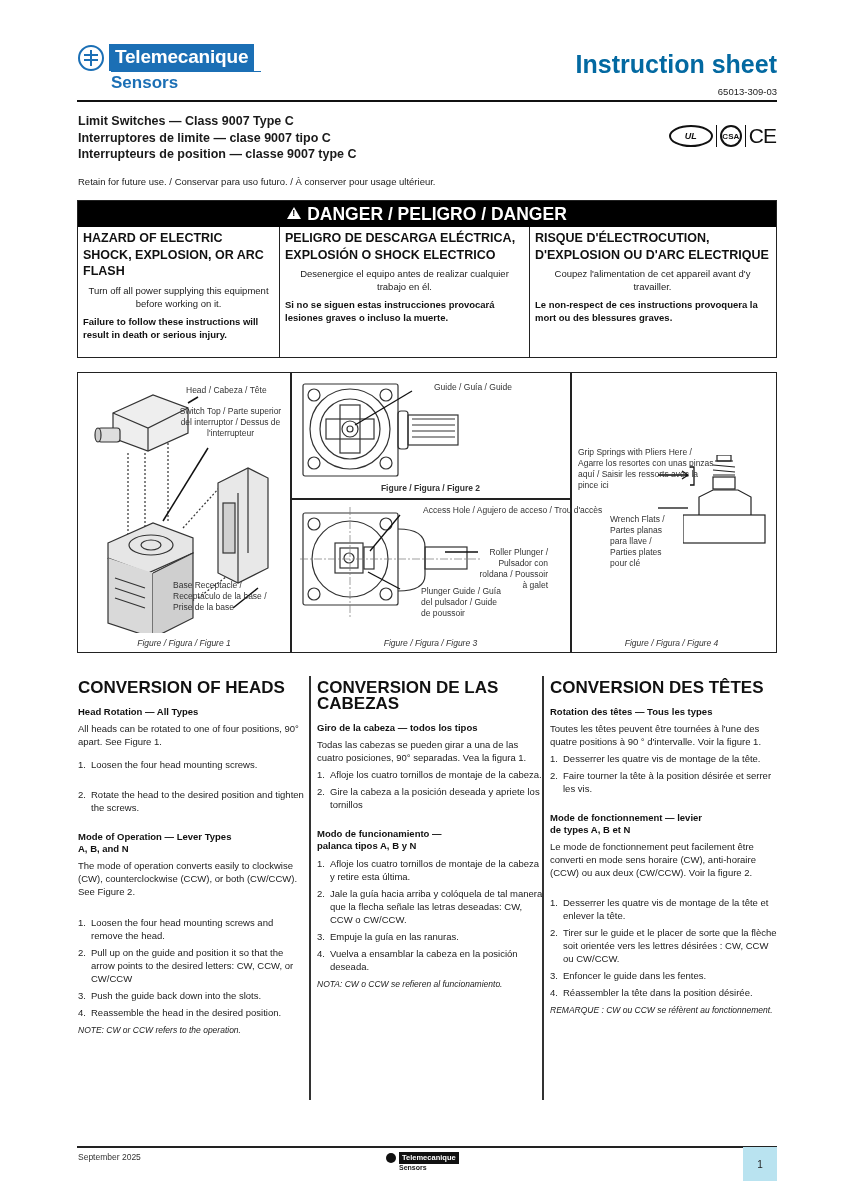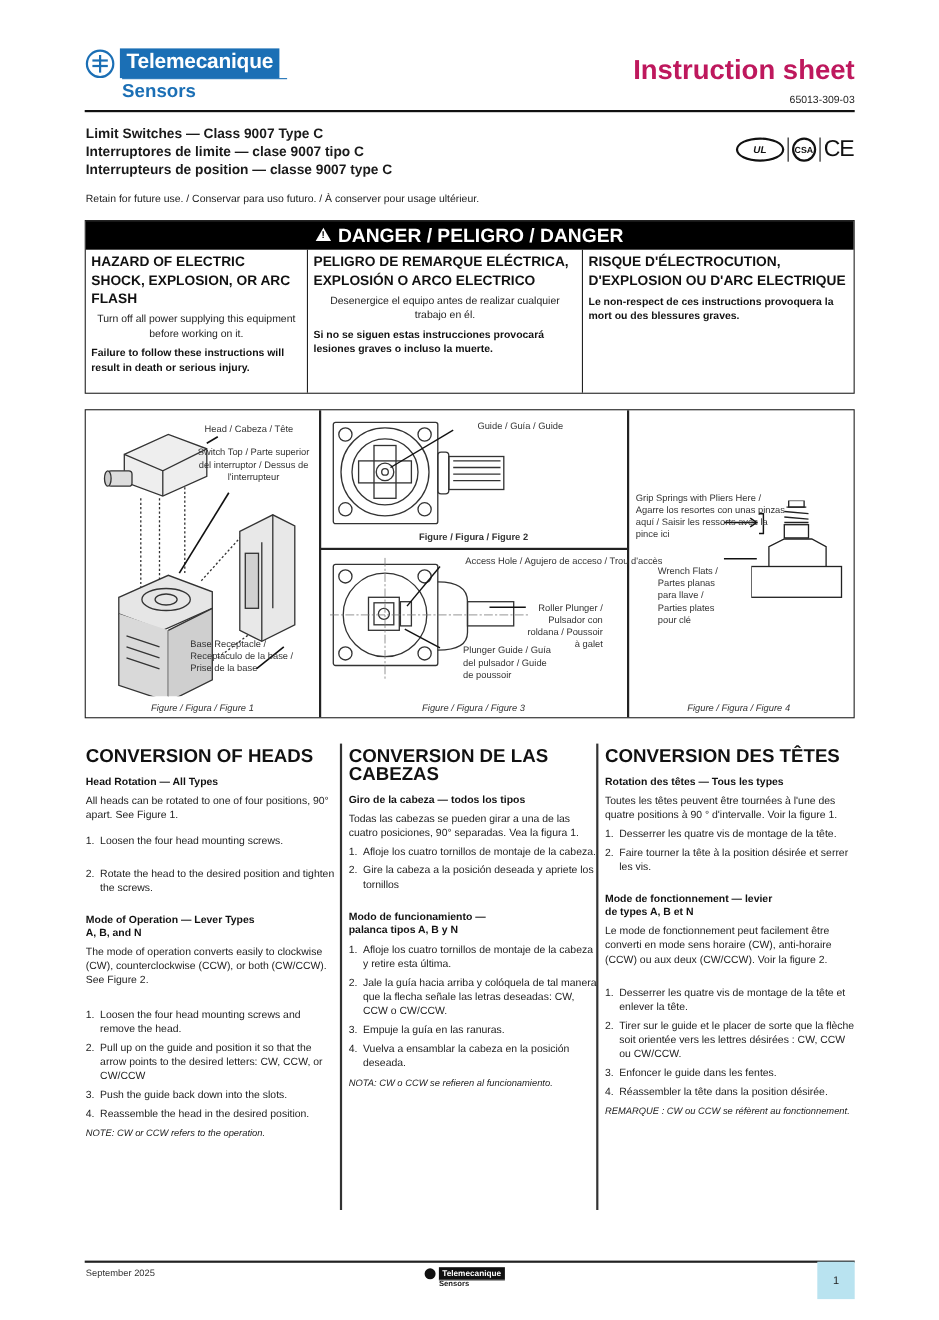--- a/index.html
+++ b/index.html
@@ -8,21 +8,21 @@
   .abs { position: absolute; }
 
   
   .logo { left: 78px; top: 44px; display: flex; flex-direction: column; }
   .logo-row { display: flex; align-items: center; }
   .logo-emblem { width: 26px; height: 26px; border: 2.5px solid #1b6fb5; border-radius: 50%; position: relative; margin-right: 5px; }
   .logo-emblem::before { content: ""; position: absolute; left: 4px; right: 4px; top: 7px; height: 2px; background: #1b6fb5; box-shadow: 0 5px 0 #1b6fb5; }
   .logo-emblem::after { content: ""; position: absolute; top: 3px; bottom: 3px; left: 10px; width: 2px; background: #1b6fb5; }
   .logo-brand { background: #1b6fb5; color: #fff; font-weight: bold; font-size: 19px; padding: 2px 6px 3px 6px; letter-spacing: -0.2px; line-height: 22px; }
   .logo-sub { margin-left: 33px; color: #1b6fb5; font-weight: bold; font-size: 17px; border-top: 1.5px solid #1b6fb5; width: 150px; line-height: 20px; padding-top: 1px; }
-  .doc-title { right: 77px; top: 50px; font-size: 25px; font-weight: bold; color: #be185d; }
+  .doc-title { right: 77px; top: 50px; font-size: 25px; font-weight: bold; color: #0369a1; }
   .doc-number { right: 77px; top: 86px; font-size: 9.5px; color: #222; }
   .header-rule { left: 77px; top: 100px; width: 700px; height: 2px; background: #111; }
 
   .titles { left: 78px; top: 113px; font-size: 12.5px; font-weight: bold; line-height: 16.5px; }
   .cert { right: 78px; top: 124px; display: flex; align-items: center; gap: 3px; font-weight: bold; color: #111; }
   .cert .ul { width: 44px; height: 22px; border: 2px solid #111; border-radius: 50%; font-size: 9px; display:flex; align-items:center; justify-content:center; font-style: italic; }
   .cert .csa { width: 22px; height: 22px; border: 2px solid #111; border-radius: 50%; font-size: 8px; display:flex; align-items:center; justify-content:center; }
   .cert .sep { width: 1px; height: 22px; background: #111; }
   .cert .ce { font-size: 21px; font-weight: normal; letter-spacing: -1px; }
   .retain { left: 78px; top: 176px; font-size: 9.5px; color: #222; }
@@ -104,26 +104,27 @@
     <span class="warn-icon"></span>
     <span>DANGER / PELIGRO / DANGER</span>
   </div>
   <div class="danger-cols">
     <div class="danger-col" style="width:202px">
       <h3>HAZARD OF ELECTRIC SHOCK, EXPLOSION, OR ARC FLASH</h3>
       <div class="p1">Turn off all power supplying this equipment before working on it.</div>
       <div class="p2">Failure to follow these instructions will result in death or serious injury.</div>
     </div>
     <div class="danger-col" style="width:250px">
-      <h3>PELIGRO DE REMARQUE ELÉCTRICA, EXPLOSIÓN O ARCO ELECTRICO</h3>
+      <h3>PELIGRO DE DESCARGA ELÉCTRICA, EXPLOSIÓN O SHOCK ELECTRICO</h3>
       <div class="p1">Desenergice el equipo antes de realizar cualquier trabajo en él.</div>
       <div class="p2">Si no se siguen estas instrucciones provocará lesiones graves o incluso la muerte.</div>
     </div>
     <div class="danger-col" style="width:245px">
       <h3>RISQUE D'ÉLECTROCUTION, D'EXPLOSION OU D'ARC ELECTRIQUE</h3>
+      <div class="p1">Coupez l'alimentation de cet appareil avant d'y travailler.</div>
       <div class="p2">Le non-respect de ces instructions provoquera la mort ou des blessures graves.</div>
     </div>
   </div>
 </div>
 
 <div class="abs figs">
   <div class="fig-div" style="left:212px"></div>
   <div class="fig-div" style="left:492px"></div>
   <div class="fig-hdiv" style="left:212px; width:281px; top:125px"></div>
 
@@ -214,21 +215,21 @@
       <path d="M32 6 L50 6 M30 10 L52 12 M30 15 L52 17 M30 20 L52 20"></path>
       <rect x="34" y="0" width="14" height="6"></rect>
     </g>
   </svg>
   <svg class="draw" style="left:580px; top:90px" width="40" height="50">
     <path d="M0 12 L30 12 M24 8 L30 12 L24 16" stroke="#111" stroke-width="1.3" fill="none"></path>
     <path d="M32 4 L36 4 L36 22 L32 22" stroke="#111" stroke-width="1.3" fill="none"></path>
     <path d="M0 45 L30 45" stroke="#111" stroke-width="1.3"></path>
   </svg>
   <div class="fig-label" style="left:500px; top:74px; width:140px">Grip Springs with Pliers Here / Agarre los resortes con unas pinzas aquí / Saisir les ressorts avec la pince ici</div>
-  <div class="fig-label" style="left:520px; top:141px; width:58px">Wrench Flats / Partes planas para llave / Parties plates pour clé</div>
+  <div class="fig-label" style="left:532px; top:141px; width:58px">Wrench Flats / Partes planas para llave / Parties plates pour clé</div>
   <div class="fig-caption" style="left:490px; width:207px; top:265px; text-align:center">Figure / Figura / Figure 4</div>
 </div>
 
 <div class="col-line" style="left:309px"></div>
 <div class="col-line" style="left:542px"></div>
 
 <div class="body-col" style="left:78px">
   <h2>CONVERSION OF HEADS</h2>
   <h4>Head Rotation — All Types</h4>
   <p>All heads can be rotated to one of four positions, 90° apart. See Figure 1.</p>

